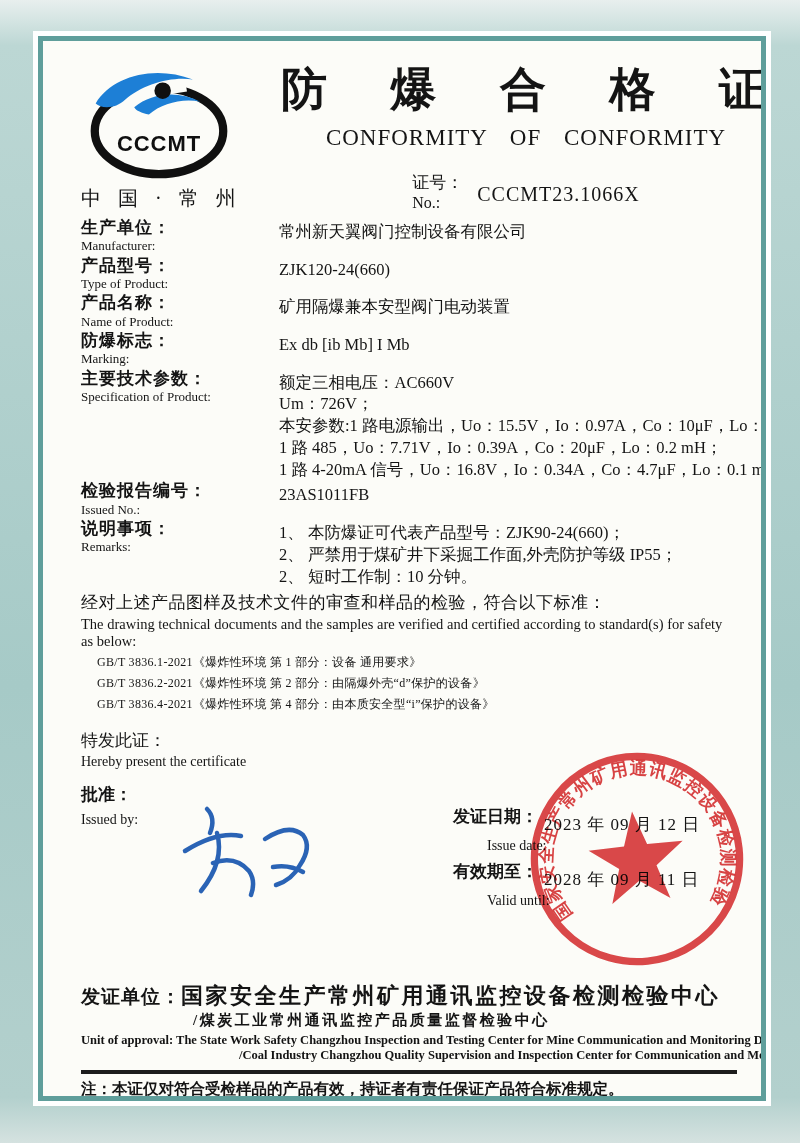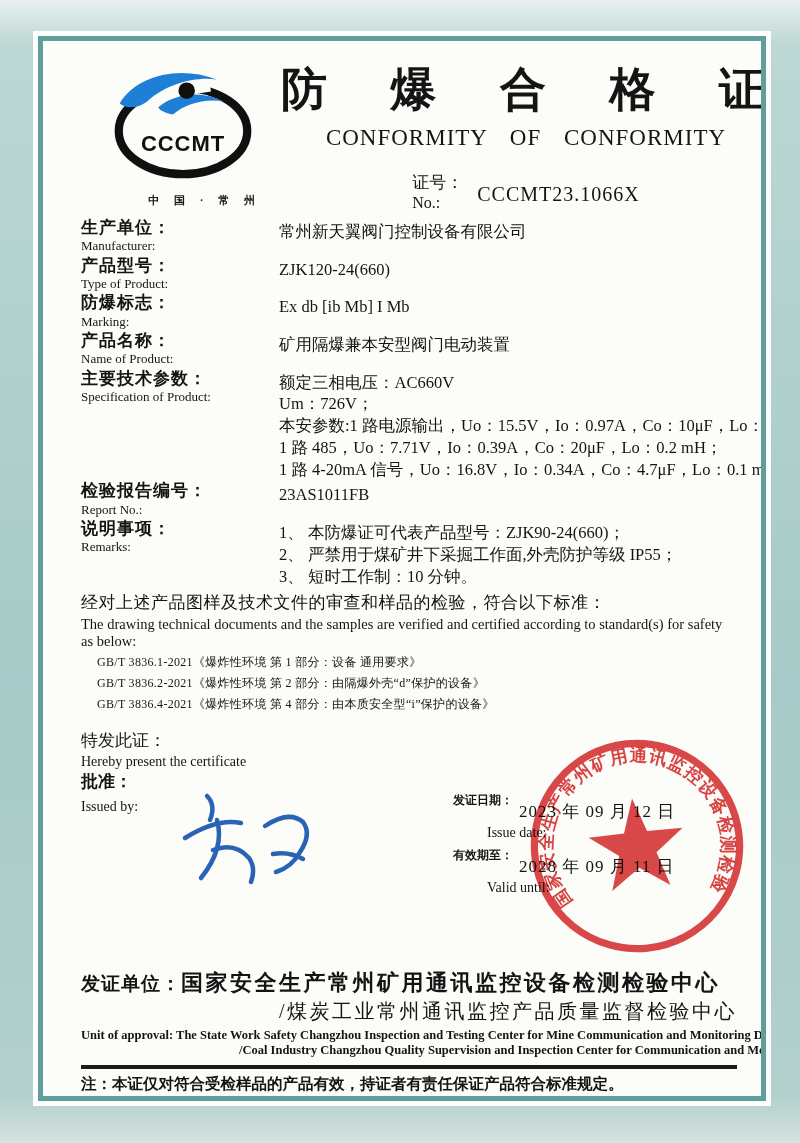--- a/index.html
+++ b/index.html
@@ -15,22 +15,22 @@
     position:absolute; left:38px; top:36px; right:34px; bottom:42px;
     background:#fcfcf8;
     border:5px solid #5f9e9b;
     box-shadow:0 0 0 5px #ffffff;
     box-sizing:border-box;
     padding:14px 24px 6px 38px;
     overflow:hidden;
   }
   
   .header { display:flex; }
-  .logo-box { width:180px; flex:none; text-align:right; padding-top:6px; }
-  .logo-region { font-size:11px; letter-spacing:6px; margin-top:10px; font-weight:bold; }
+  .logo-box { width:180px; flex:none; text-align:left; padding-top:6px; }
+  .logo-region { font-size:20px; letter-spacing:6px; margin-top:2px; font-weight:normal; }
   .head-center { flex:1; padding-top:4px; }
   .title-cn { font-size:46px; letter-spacing:26px; text-align:center; white-space:nowrap;
               padding-left:20px; font-weight:600; }
   .title-en { font-size:23px; text-align:center; word-spacing:16px; letter-spacing:1px; margin-top:4px; }
   .certno { display:flex; justify-content:center; margin-top:20px; }
   .certno-labels { text-align:left; }
   .certno-labels .cn { font-size:17px; }
   .certno-labels .en { font-size:16px; }
   .certno-value { font-size:20px; letter-spacing:1px; margin-left:14px; padding-top:12px; }
   
@@ -43,35 +43,35 @@
   .fvalue div { white-space:nowrap; }
   
   .standards { margin-top:4px; }
   .std-intro-cn { font-size:17px; letter-spacing:.5px; margin:2px 0; }
   .std-intro-en { font-size:14.5px; margin:2px 0; }
   .std-item { font-size:12px; margin:4px 16px; letter-spacing:.3px; }
   .present-cn { font-size:17px; margin-top:16px; }
   .present-en { font-size:14px; margin-top:2px; }
   
   .approval { position:relative; height:196px; }
-  .approve-cn { font-size:17px; font-weight:700; margin-top:0; }
+  .approve-cn { font-size:17px; font-weight:700; margin-top:13px; }
   .approve-en { font-size:14px; margin-top:6px; }
   .signature { position:absolute; left:88px; top:14px; }
   .dates-block { position:absolute; left:372px; top:22px; width:330px; }
   .date-row { display:flex; }
-  .date-row .dlabel { font-size:12px; font-weight:700; flex:none; }
+  .date-row .dlabel { font-size:17px; font-weight:700; flex:none; }
   .date-row .dval { font-size:17px; margin-left:6px; transform:translateY(8px); white-space:nowrap; letter-spacing:1px; }
   .date-en { font-size:14px; margin:10px 0 6px 34px; }
   .stamp { position:absolute; right:-14px; top:-38px; mix-blend-mode:multiply; transform:rotate(-6deg); }
   
   .issuer { margin-top:2px; }
   .issuer-line1 { font-weight:700; white-space:nowrap; }
   .issuer-line1 .lbl { font-size:19px; letter-spacing:1px;margin-top:16px; }
   .issuer-line1 .nm { font-size:22px; letter-spacing:2.5px; }
-  .issuer-line2 { font-weight:400; font-size:20px; letter-spacing:2.5px; padding-left:112px; white-space:nowrap;text-align:right; }
+  .issuer-line2 { font-weight:700; font-size:15px; letter-spacing:2.5px; padding-left:112px; white-space:nowrap; }
   .issuer-en1 { font-weight:700; font-size:12.5px; margin-top:3px; white-space:nowrap; }
   .issuer-en2 { font-weight:700; font-size:12.5px; padding-left:158px; white-space:nowrap; }
   .divider { border:none; border-top:4px solid #1c1c1c; margin:7px 0 5px 0; }
   
   .note-cn { font-size:15.5px; font-weight:600; }
 </style>
 </head>
 <body>
 
 <div class="page">
@@ -119,71 +119,71 @@
           <div class="cn">产品型号：</div>
           <div class="en">Type of Product:</div>
         </div>
         <div class="fvalue">
             <div>ZJK120-24(660)</div>
           </div>
       </div>
 
       <div class="frow">
         <div class="flabel">
+          <div class="cn">产品名称：</div>
+          <div class="en">Name of Product:</div>
+        </div>
+        <div class="fvalue">
+            <div>矿用隔爆兼本安型阀门电动装置</div>
+          </div>
+      </div>
+
+      <div class="frow">
+        <div class="flabel">
           <div class="cn">防爆标志：</div>
           <div class="en">Marking:</div>
         </div>
         <div class="fvalue">
             <div>Ex db [ib Mb] I Mb</div>
-          </div>
-      </div>
-
-      <div class="frow">
-        <div class="flabel">
-          <div class="cn">产品名称：</div>
-          <div class="en">Name of Product:</div>
-        </div>
-        <div class="fvalue">
-            <div>矿用隔爆兼本安型阀门电动装置</div>
           </div>
       </div>
 
       <div class="frow">
         <div class="flabel">
           <div class="cn">主要技术参数：</div>
           <div class="en">Specification of Product:</div>
         </div>
         <div class="fvalue">
           <div>额定三相电压：AC660V</div>
           <div>Um：726V；</div>
           <div>本安参数:1 路电源输出，Uo：15.5V，Io：0.97A，Co：10μF，Lo：0.1 mH；</div>
           <div>1 路 485，Uo：7.71V，Io：0.39A，Co：20μF，Lo：0.2 mH；</div>
           <div>1 路 4-20mA 信号，Uo：16.8V，Io：0.34A，Co：4.7μF，Lo：0.1 mH。</div>
         </div>
       </div>
 
       <div class="frow">
         <div class="flabel">
           <div class="cn">检验报告编号：</div>
-          <div class="en">Report No.:</div>
+          <div class="en">Issued No.:</div>
         </div>
         <div class="fvalue">
             <div>23AS1011FB</div>
           </div>
       </div>
 
       <div class="frow">
         <div class="flabel">
           <div class="cn">说明事项：</div>
           <div class="en">Remarks:</div>
         </div>
         <div class="fvalue">
           <div>1、 本防爆证可代表产品型号：ZJK90-24(660)；</div>
           <div>2、 严禁用于煤矿井下采掘工作面,外壳防护等级 IP55；</div>
-          <div>3、 短时工作制：10 分钟。</div>
+          <div>2、 短时工作制：10 分钟。</div>
         </div>
       </div>
     </div>
 
     <div class="standards">
       <div class="std-intro-cn">经对上述产品图样及技术文件的审查和样品的检验，符合以下标准：</div>
       <div class="std-intro-en">The drawing technical documents and the samples are verified and certified according to standard(s) for safety as below:</div>
       <div class="std-item">GB/T 3836.1-2021《爆炸性环境 第 1 部分：设备 通用要求》</div>
       <div class="std-item">GB/T 3836.2-2021《爆炸性环境 第 2 部分：由隔爆外壳“d”保护的设备》</div>
       <div class="std-item">GB/T 3836.4-2021《爆炸性环境 第 4 部分：由本质安全型“i”保护的设备》</div>

